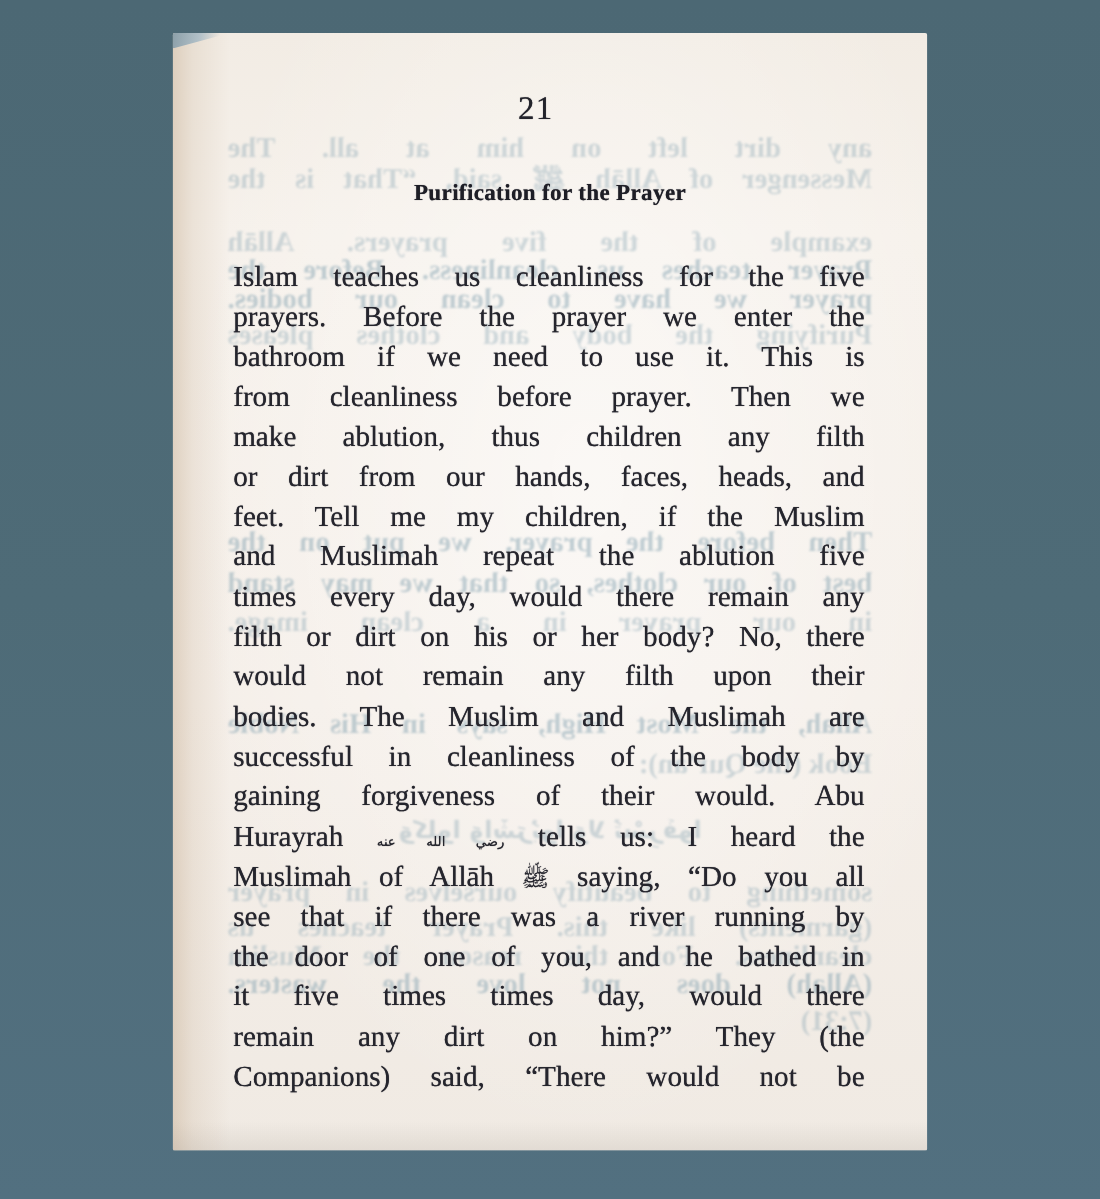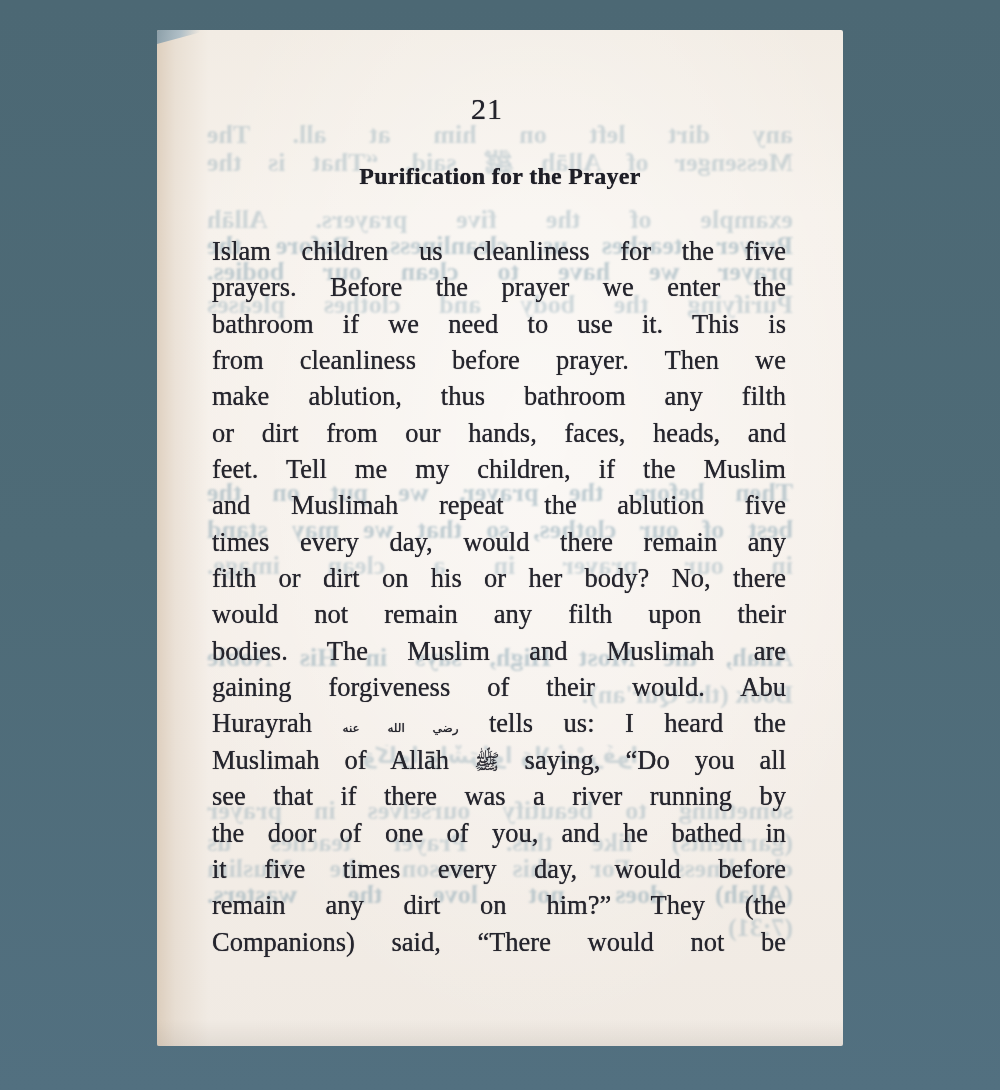--- a/index.html
+++ b/index.html
@@ -49,25 +49,24 @@
   }
   .gline.dark{opacity:.5;}
   .gline.short{text-align-last:left;}
   .gline.arabic{font-family:"DejaVu Sans", sans-serif;font-size:22px;text-align-last:center;}
   
   .pagenum{
     position:absolute;top:52px;left:0;width:660px;
     text-align:center;
     font-size:30px;color:#23232b;letter-spacing:1px;
     text-shadow:0 0 .7px rgba(25,25,35,.9);
-    margin-top:10px;
   }
   .heading{
     position:absolute;top:133px;left:57px;width:572px;
-    text-align:center;font-weight:bold;font-size:24px;
+    text-align:center;font-weight:bold;font-size:21px;
     color:#1e1e26;letter-spacing:.3px;
     text-shadow:0 0 .7px rgba(20,20,30,.85);
   }
   .bodycol{position:absolute;top:203px;left:55px;width:574px;}
   .bline{
     height:36.35px;overflow:hidden;
     font-size:26.5px;line-height:36.35px;
     color:#25252d;
     text-align:justify;text-align-last:justify;
     text-shadow:0 0 .7px rgba(22,22,32,.85);
@@ -106,38 +105,39 @@
     <div class="gline" style="top:800px">(garments) like this. Prayer teaches us</div>
     <div class="gline" style="top:826px">cleanliness. For this reason the Muslim</div>
     <div class="gline dark" style="top:852px">(Allah) does not love the wasters.</div>
     <div class="gline short" style="top:885px;left:330px;width:306px">(7:31)</div>
   </div>
 
   <div class="pagenum">21</div>
   <div class="heading">Purification for the Prayer</div>
 
   <div class="bodycol">
-    <div class="bline">Islam children us cleanliness for the five</div>
+    <div class="bline">Islam teaches us cleanliness for the five</div>
     <div class="bline">prayers. Before the prayer we enter the</div>
     <div class="bline">bathroom if we need to use it. This is</div>
     <div class="bline">from cleanliness before prayer. Then we</div>
-    <div class="bline">make ablution, thus bathroom any filth</div>
+    <div class="bline">make ablution, thus children any filth</div>
     <div class="bline">or dirt from our hands, faces, heads, and</div>
     <div class="bline">feet. Tell me my children, if the Muslim</div>
     <div class="bline"><span>and </span><span class="it">Muslimah</span><span> repeat the ablution five</span></div>
     <div class="bline">times every day, would there remain any</div>
     <div class="bline">filth or dirt on his or her body? No, there</div>
     <div class="bline">would not remain any filth upon their</div>
     <div class="bline"><span>bodies. The Muslim and </span><span class="it">Muslimah</span><span> are</span></div>
+    <div class="bline">successful in cleanliness of the body by</div>
     <div class="bline">gaining forgiveness of their would. Abu</div>
     <div class="bline"><span>Hurayrah </span><span class="ar">رضي الله عنه</span><span> tells us: I heard the</span></div>
     <div class="bline"><span>Muslimah of Allāh </span><span class="pbuh">ﷺ</span><span> saying, “Do you all</span></div>
     <div class="bline">see that if there was a river running by</div>
     <div class="bline">the door of one of you, and he bathed in</div>
-    <div class="bline">it five times every day, would before</div>
+    <div class="bline">it five times times day, would there</div>
     <div class="bline">remain any dirt on him?” They (the</div>
     <div class="bline">Companions) said, “There would not be</div>
   </div>
 
   <div class="edge-left"></div>
   <div class="edge-bottom"></div>
   <div class="corner-shadow"></div>
 </div>
 
 </body></html>

